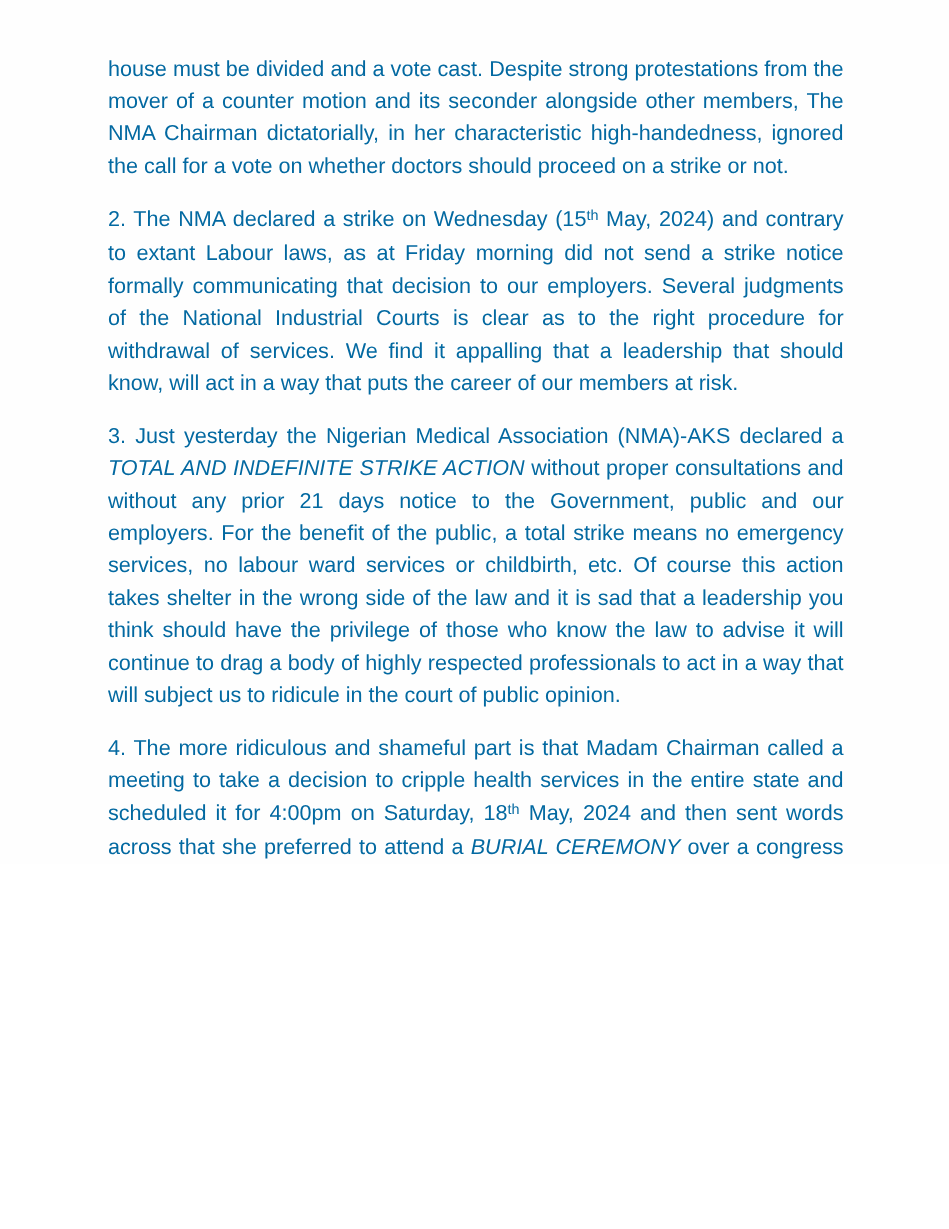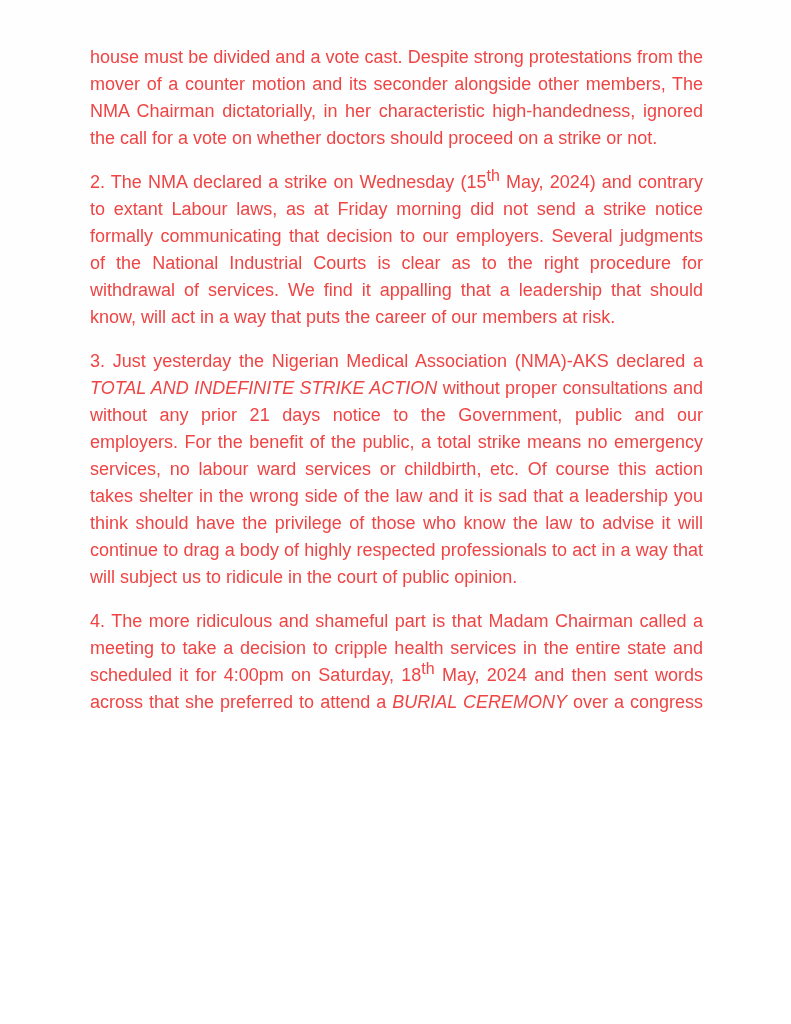--- a/index.html
+++ b/index.html
@@ -5,42 +5,42 @@
   html, body {
     margin: 0;
     padding: 0;
     background: #ffffff;
   }
   .page {
     width: 791px;
     height: 720px;
     box-sizing: border-box;
     background: #fefefe;
-    color: #ef4444;
+    color: #0369a1;
     font-family: "Liberation Sans", "DejaVu Sans", sans-serif;
     font-size: 18px;
     line-height: 27px;
     padding: 44px 88px 0 90px;
     overflow: hidden;
   }
   .para {
     margin: 0 0 17px 0;
     text-align: justify;
   }
   .heading {
     margin: 30px 0 20px 0;
     font-weight: normal;
     text-align: left;
     letter-spacing: 0.2px;
   }
   .italic {
     font-style: italic;
   }
   .sup {
-    font-size: 16px;
+    font-size: 12px;
     vertical-align: baseline;
     position: relative;
     top: -0.45em;
   }
 </style>
 </head>
 <body>
 
 <div class="page">
 

